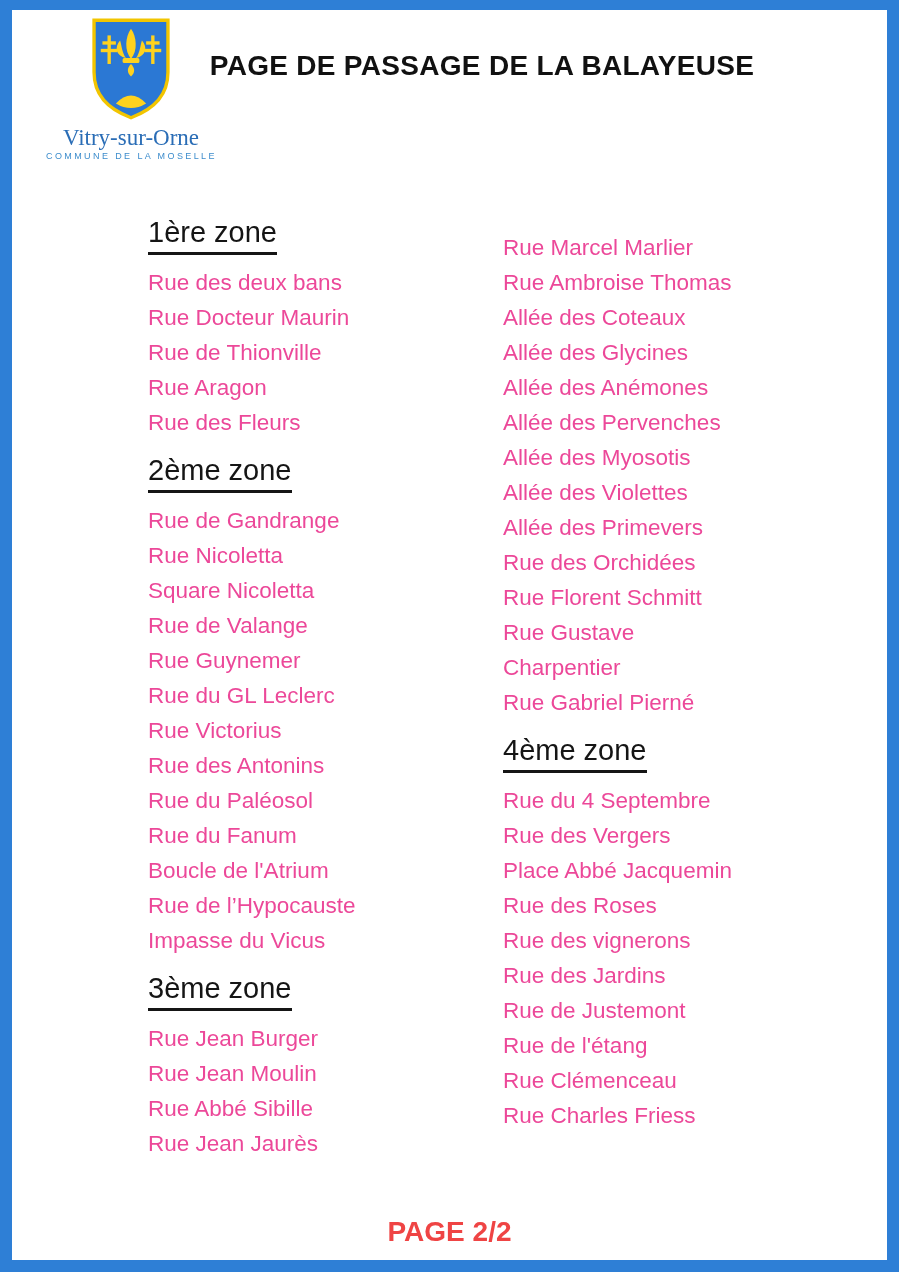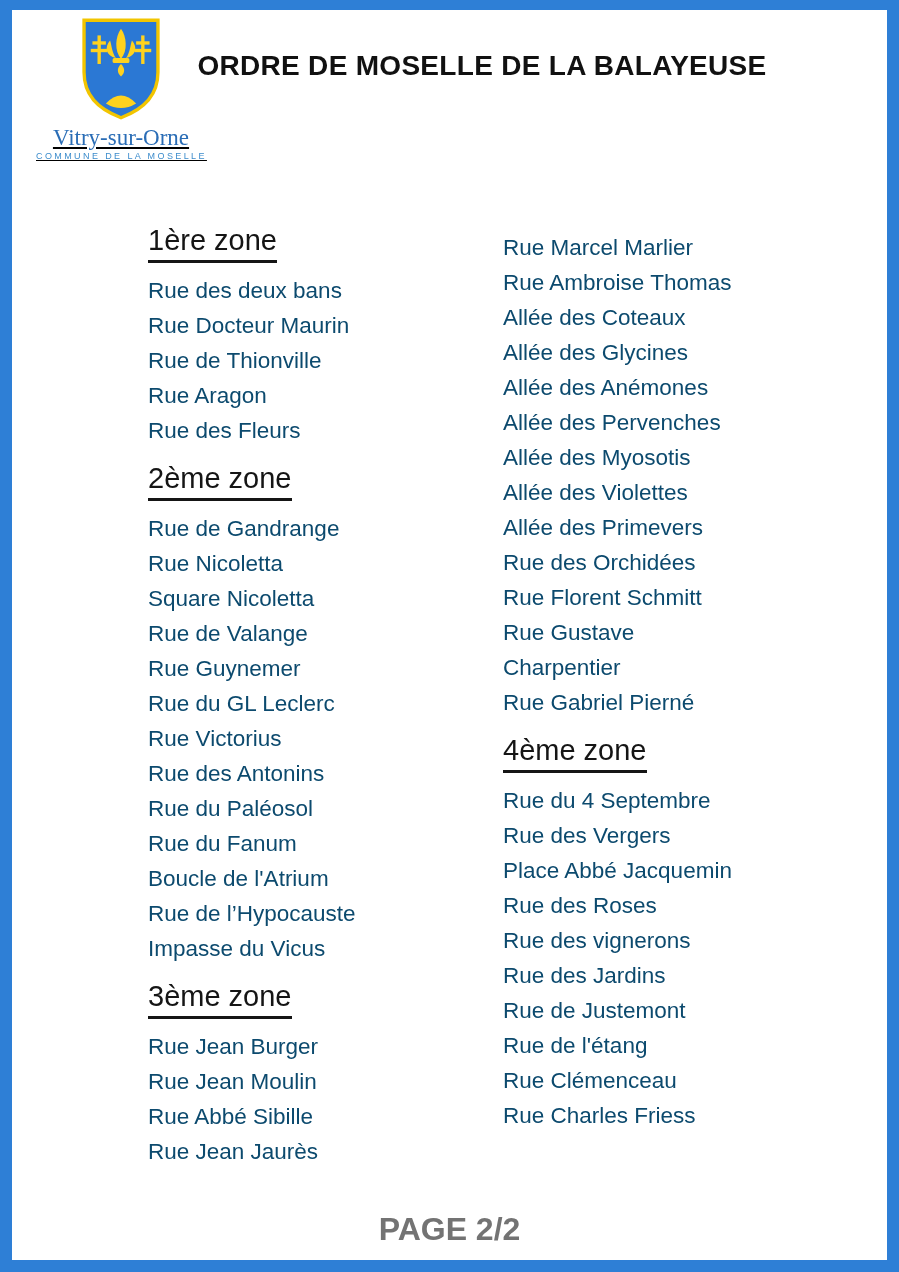--- a/index.html
+++ b/index.html
@@ -11,24 +11,23 @@
     overflow: hidden;
   }
   .page {
     position: absolute;
     left: 12px; top: 10px; right: 12px; bottom: 12px;
     background: #ffffff;
   }
   
   .logo {
     position: absolute;
-    left: 24px; top: 0px;
+    left: 34px; top: 0px;
     width: 170px;
     text-align: center;
-    text-decoration: underline;
   }
   .logo svg { width: 84px; height: 106px; display: block; margin: 6px auto 0; }
   .logo-name {
     font-family: "Liberation Serif", "DejaVu Serif", serif;
     font-size: 23px;
     color: var(--logo-text-blue, #2a6db6);
     margin-top: 3px;
     white-space: nowrap;
   }
   .logo-sub {
@@ -43,46 +42,46 @@
     left: 150px; top: 36px; width: 640px;
     text-align: center;
     font-weight: 700;
     font-size: 28px;
     line-height: 39px;
     color: #111111;
     letter-spacing: 0.3px;
   }
   
   .col { position: absolute; width: 350px; }
-  .col-left  { left: 136px; top: 214px; }
+  .col-left  { left: 136px; top: 206px; }
   .col-right { left: 491px; top: 220px; }
   .zone-heading {
     display: inline-block;
     font-size: 29px;
     line-height: 33px;
     color: #151515;
     border-bottom: 3px solid #151515;
     padding-bottom: 3px;
     margin: 14px 0 10px 0;
   }
   .col .zone-heading:first-child { margin-top: 0; }
   .street-item {
     font-size: 22.5px;
     line-height: 35px;
-    color: #0c4a6e;
+    color: #ec4899;
     white-space: nowrap;
   }
   
   .footer {
     position: absolute;
     left: 0; right: 0; bottom: 12px;
     text-align: center;
     font-weight: 700;
-    font-size: 32px;
-    color: #737373;
+    font-size: 28px;
+    color: #ef4444;
   }
 </style>
 </head>
 <body>
 
 <div class="page">
 
   <div class="logo">
     <svg viewBox="0 0 100 124" aria-hidden="true">
 
@@ -108,21 +107,21 @@
         <path d="M50,56 C55,61 55,66 50,71 C45,66 45,61 50,56 Z"></path>
       </g>
 
       <path d="M32,103 Q50,84 68,103 Q50,114 32,103 Z" fill="#ffd21e"></path>
     </svg>
     <div class="logo-name">Vitry-sur-Orne</div>
     <div class="logo-sub">COMMUNE DE LA MOSELLE</div>
   </div>
 
   <div class="title">
-    <div>ORDRE DE MOSELLE DE LA BALAYEUSE</div>
+    <div>PAGE DE PASSAGE DE LA BALAYEUSE</div>
   </div>
 
   <div class="col col-left"><div class="zone-heading">1ère zone</div><div class="street-item">Rue des deux bans</div><div class="street-item">Rue Docteur Maurin</div><div class="street-item">Rue de Thionville</div><div class="street-item">Rue Aragon</div><div class="street-item">Rue des Fleurs</div><div class="zone-heading">2ème zone</div><div class="street-item">Rue de Gandrange</div><div class="street-item">Rue Nicoletta</div><div class="street-item">Square Nicoletta</div><div class="street-item">Rue de Valange</div><div class="street-item">Rue Guynemer</div><div class="street-item">Rue du GL Leclerc</div><div class="street-item">Rue Victorius</div><div class="street-item">Rue des Antonins</div><div class="street-item">Rue du Paléosol</div><div class="street-item">Rue du Fanum</div><div class="street-item">Boucle de l'Atrium</div><div class="street-item">Rue de l’Hypocauste</div><div class="street-item">Impasse du Vicus</div><div class="zone-heading">3ème zone</div><div class="street-item">Rue Jean Burger</div><div class="street-item">Rue Jean Moulin</div><div class="street-item">Rue Abbé Sibille</div><div class="street-item">Rue Jean Jaurès</div></div>
   <div class="col col-right"><div class="street-item">Rue Marcel Marlier</div><div class="street-item">Rue Ambroise Thomas</div><div class="street-item">Allée des Coteaux</div><div class="street-item">Allée des Glycines</div><div class="street-item">Allée des Anémones</div><div class="street-item">Allée des Pervenches</div><div class="street-item">Allée des Myosotis</div><div class="street-item">Allée des Violettes</div><div class="street-item">Allée des Primevers</div><div class="street-item">Rue des Orchidées</div><div class="street-item">Rue Florent Schmitt</div><div class="street-item">Rue Gustave</div><div class="street-item">Charpentier</div><div class="street-item">Rue Gabriel Pierné</div><div class="zone-heading">4ème zone</div><div class="street-item">Rue du 4 Septembre</div><div class="street-item">Rue des Vergers</div><div class="street-item">Place Abbé Jacquemin</div><div class="street-item">Rue des Roses</div><div class="street-item">Rue des vignerons</div><div class="street-item">Rue des Jardins</div><div class="street-item">Rue de Justemont</div><div class="street-item">Rue de l'étang</div><div class="street-item">Rue Clémenceau</div><div class="street-item">Rue Charles Friess</div></div>
 
   <div class="footer">PAGE 2/2</div>
 
 </div>
 
 </body></html>

